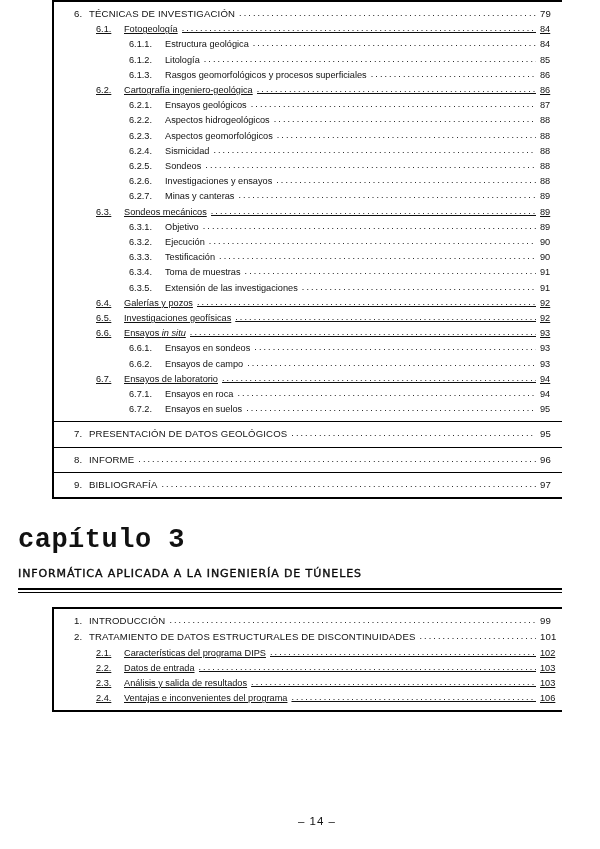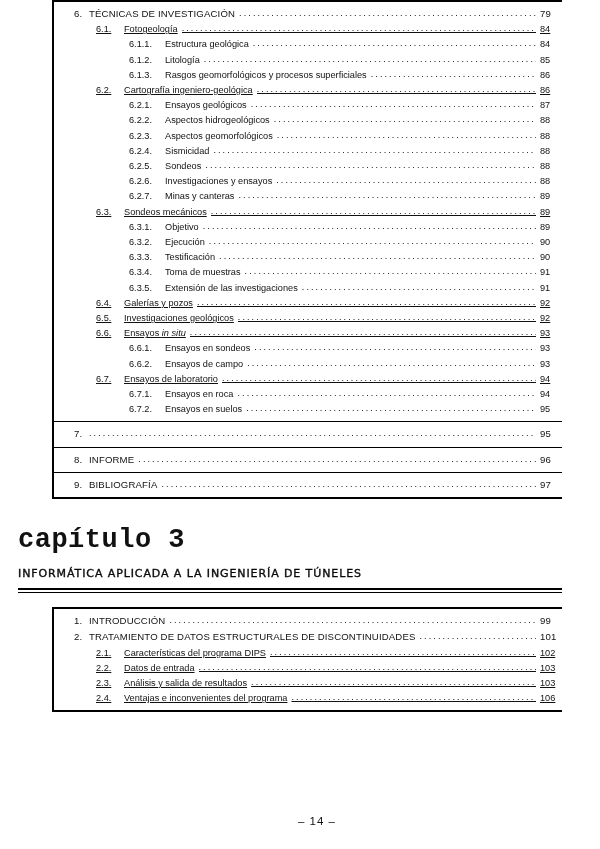--- a/index.html
+++ b/index.html
@@ -252,21 +252,21 @@
           <span class="pg">91</span>
         </div>
         <div class="entry lvl2">
           <span class="num">6.4.</span>
           <span class="txt">Galerías y pozos</span>
           <span class="dots">........................................................................................................................</span>
           <span class="pg">92</span>
         </div>
         <div class="entry lvl2">
           <span class="num">6.5.</span>
-          <span class="txt">Investigaciones geológicos</span>
+          <span class="txt">Investigaciones geofísicas</span>
           <span class="dots">........................................................................................................................</span>
           <span class="pg">92</span>
         </div>
         <div class="entry lvl2">
           <span class="num">6.6.</span>
           <span class="txt">Ensayos <i>in situ</i></span>
           <span class="dots">........................................................................................................................</span>
           <span class="pg">93</span>
         </div>
         <div class="entry lvl3">
@@ -297,20 +297,21 @@
           <span class="num">6.7.2.</span>
           <span class="txt">Ensayos en suelos</span>
           <span class="dots">........................................................................................................................</span>
           <span class="pg">95</span>
         </div>
       </div>
     <div class="rule-thin"></div>
     <div class="toc-inner" id="toc2-sec1">
         <div class="entry lvl1">
           <span class="num">7.</span>
+          <span class="txt">PRESENTACIÓN DE DATOS GEOLÓGICOS</span>
           <span class="dots">........................................................................................................................</span>
           <span class="pg">95</span>
         </div>
       </div>
     <div class="rule-thin"></div>
     <div class="toc-inner" id="toc2-sec2">
         <div class="entry lvl1">
           <span class="num">8.</span>
           <span class="txt">INFORME</span>
           <span class="dots">........................................................................................................................</span>

